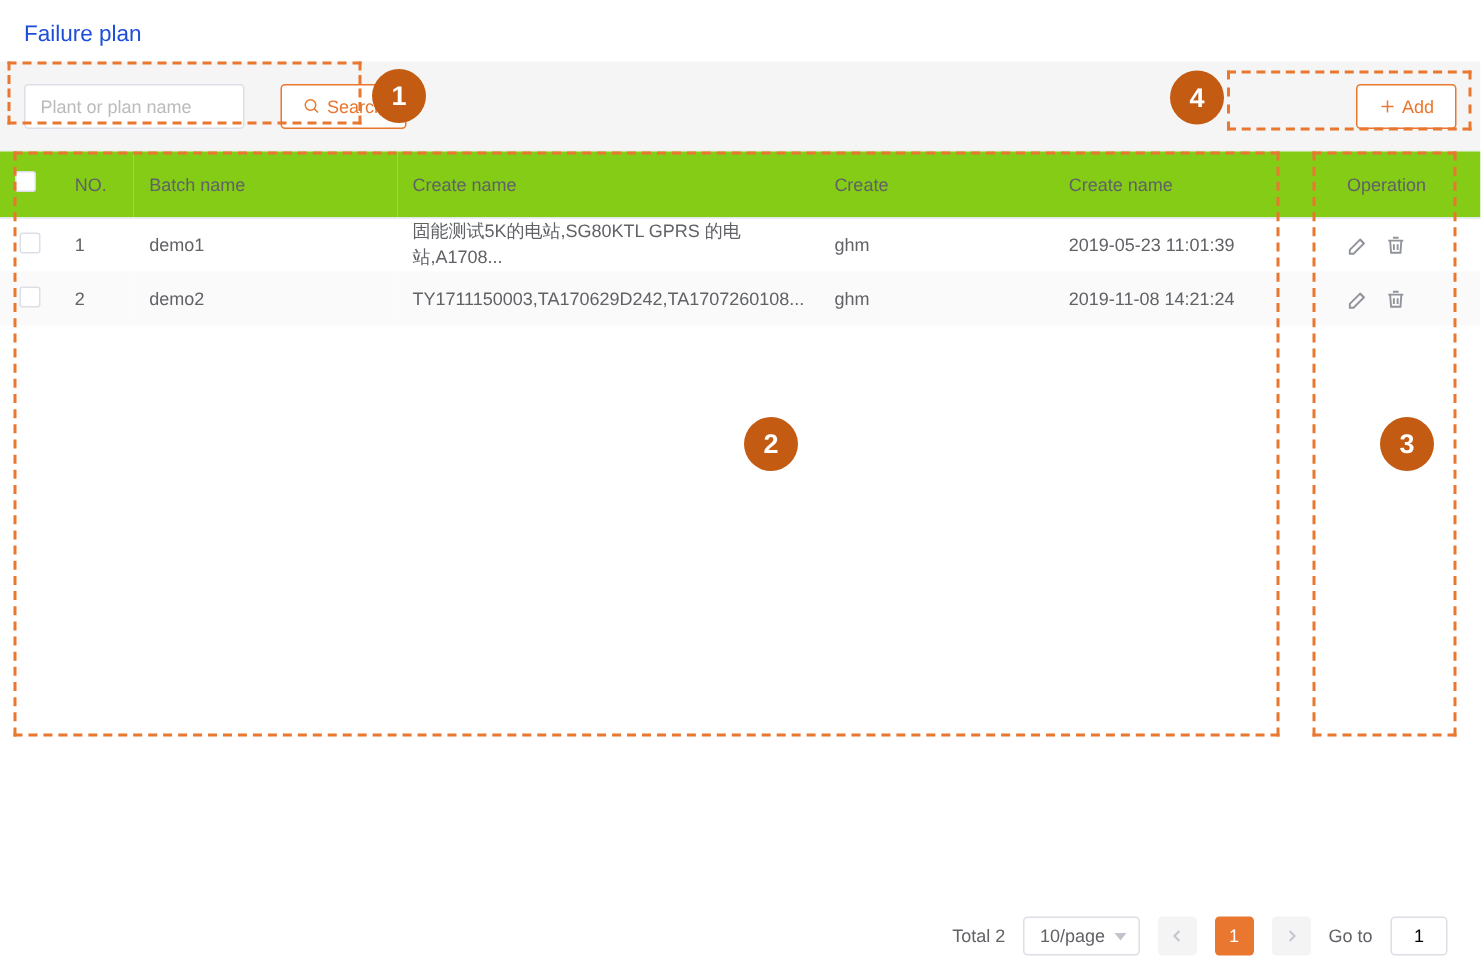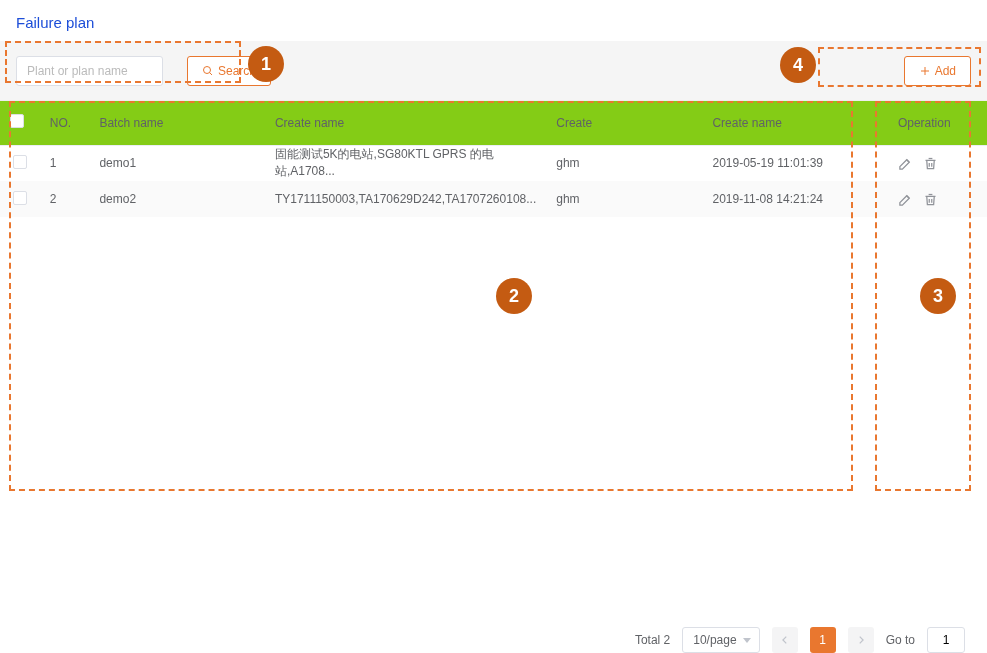--- a/index.html
+++ b/index.html
@@ -83,21 +83,21 @@
       border: 1px solid #dcdfe6;
       border-radius: 2px;
       display: inline-block;
       cursor: pointer;
       background: #fff;
     }
     .op-icons { display: flex; gap: 10px; align-items: center; }
     .op-icons svg { width: 15px; height: 15px; color: #909399; cursor: pointer; }
     .pagination {
       position: absolute;
-      bottom: 0;
+      bottom: 16px;
       right: 22px;
       display: flex;
       align-items: center;
       gap: 12px;
       font-size: 12px;
       color: #606266;
     }
     .pg-select {
       height: 26px;
       border: 1px solid #dcdfe6;
@@ -192,21 +192,21 @@
       <th class="col-op">Operation</th>
     </tr>
   </thead>
   <tbody>
     <tr>
       <td class="col-chk"><span class="chk"></span></td>
       <td>1</td>
       <td>demo1</td>
       <td>固能测试5K的电站,SG80KTL GPRS 的电站,A1708...</td>
       <td>ghm</td>
-      <td>2019-05-19 11:01:39</td>
+      <td>2019-05-23 11:01:39</td>
       <td>
         <div class="op-icons">
           <svg viewBox="0 0 24 24" fill="none" stroke="currentColor" stroke-width="2">
               <path d="M3 17l11-11 4 4-11 11H3v-4z"></path>
               <path d="M14 6l4 4"></path>
             </svg>
           <svg viewBox="0 0 24 24" fill="none" stroke="currentColor" stroke-width="2">
               <path d="M4 7h16"></path>
               <path d="M9 4h6"></path>
               <path d="M6 7l1 13h10l1-13"></path>

